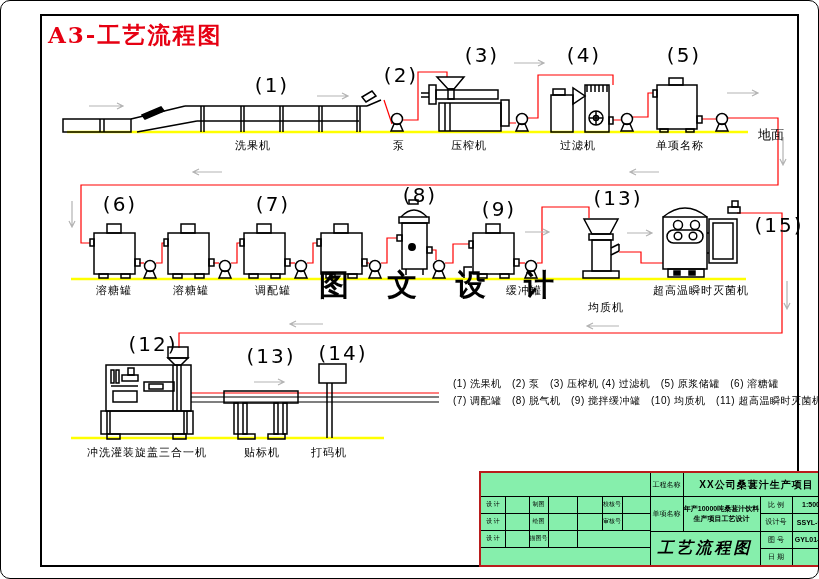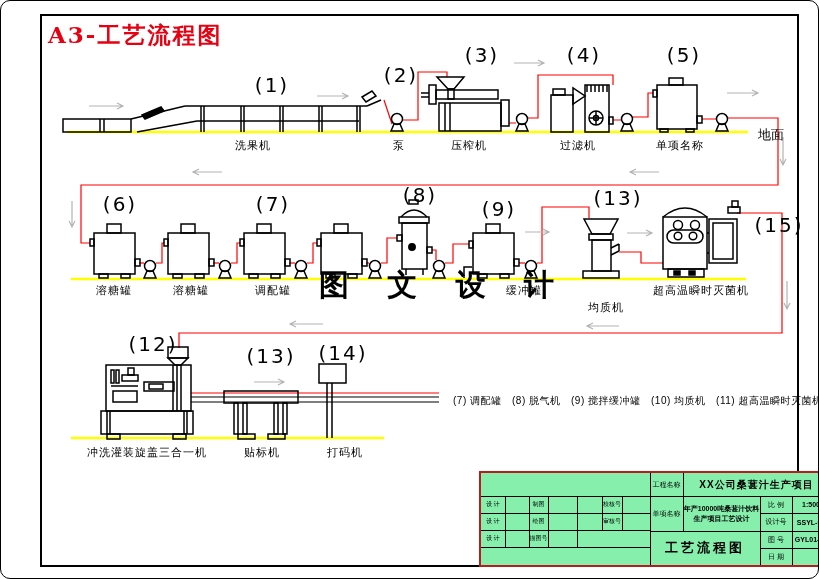--- a/index.html
+++ b/index.html
@@ -23,21 +23,21 @@
        font-family:"Liberation Sans",sans-serif;}
   
   .tb{position:absolute;left:446px;top:470px;width:353px;height:96px;
       border:2px solid #b91c1c;box-sizing:border-box;background:#86efac;margin-left:32px;}
   .tb .hl,.tb .vl{position:absolute;background:#000;}
   .tb .hl{height:1px;} .tb .vl{width:1px;}
   .tbc{position:absolute;display:flex;align-items:center;justify-content:center;
        color:#000;text-align:center;overflow:hidden;white-space:nowrap;}
   .t6{font-size:6px;} .t7{font-size:7px;} .t7b{font-size:7px;font-weight:bold;}
   .t10b{font-size:10px;font-weight:bold;letter-spacing:1px;}
-  .t13b{font-size:13px;font-weight:bold;letter-spacing:3px;}
+  .t13b{font-size:16px;font-weight:bold;letter-spacing:3px;font-style:italic;}
   .two{white-space:normal;line-height:1.3;}
 </style>
 </head>
 <body>
 
 <div class="page">
   <div class="frame"></div>
   <div class="a3title">A3-工艺流程图</div>
 
   <svg class="diagram" width="819" height="579" viewBox="0 0 819 579" fill="none">
@@ -306,24 +306,25 @@
   <div class="lbl" style="left:679px;top:137px">单项名称</div>
   <div class="lbl sm" style="left:757px;top:125px;transform:none">地面</div>
   <div class="lbl" style="left:113px;top:282px">溶糖罐</div>
   <div class="lbl" style="left:190px;top:282px">溶糖罐</div>
   <div class="lbl" style="left:272px;top:282px">调配罐</div>
   <div class="lbl" style="left:523px;top:282px">缓冲罐</div>
   <div class="lbl" style="left:605px;top:299px">均质机</div>
   <div class="lbl" style="left:700px;top:282px">超高温瞬时灭菌机</div>
   <div class="lbl" style="left:146px;top:444px">冲洗灌装旋盖三合一机</div>
   <div class="lbl" style="left:261px;top:444px">贴标机</div>
-  <div class="lbl" style="left:344px;top:444px">打码机</div>
+  <div class="lbl" style="left:328px;top:444px">打码机</div>
 
   <div class="watermark">图 文 设 计</div>
 
+  <div class="legend-line" style="top:376px">(1) 洗果机　(2) 泵　(3) 压榨机 (4) 过滤机　(5) 原浆储罐　(6) 溶糖罐</div>
   <div class="legend-line" style="top:393px">(7) 调配罐　(8) 脱气机　(9) 搅拌缓冲罐　(10) 均质机　(11) 超高温瞬时灭菌机</div>
 
   <div class="tb">
 
     <div class="vl" style="left:169px;top:0;height:92px"></div>
     <div class="hl" style="left:169px;top:23px;width:180px"></div>
     <div class="hl" style="left:169px;top:58px;width:180px"></div>
     <div class="vl" style="left:202px;top:0;height:58px"></div>
     <div class="vl" style="left:279px;top:23px;height:69px"></div>
     <div class="vl" style="left:311px;top:23px;height:69px"></div>

